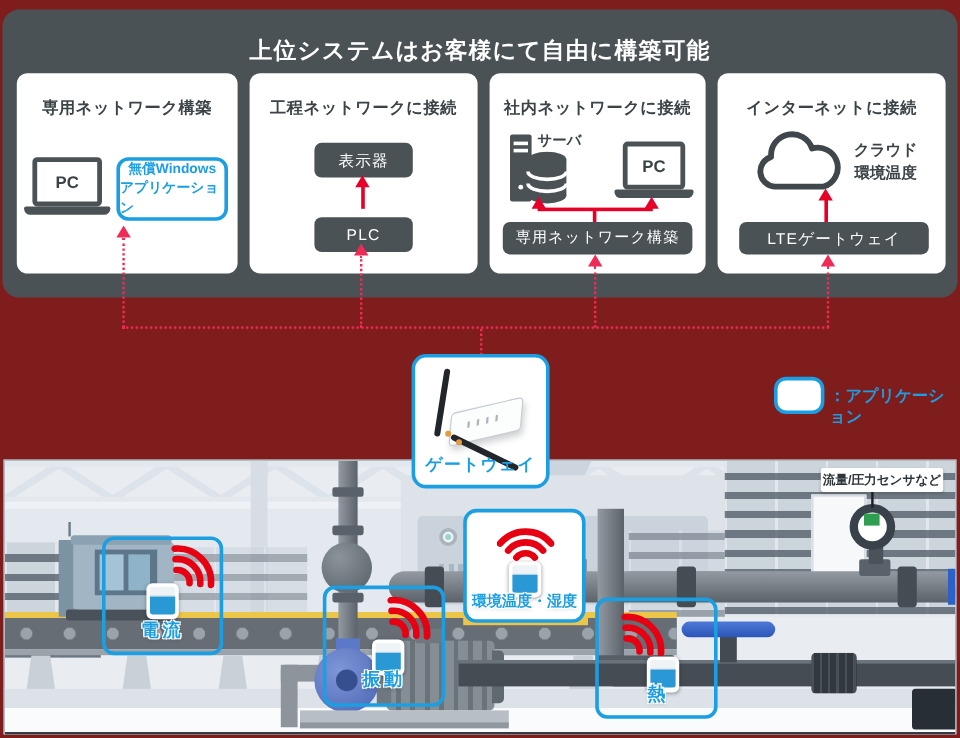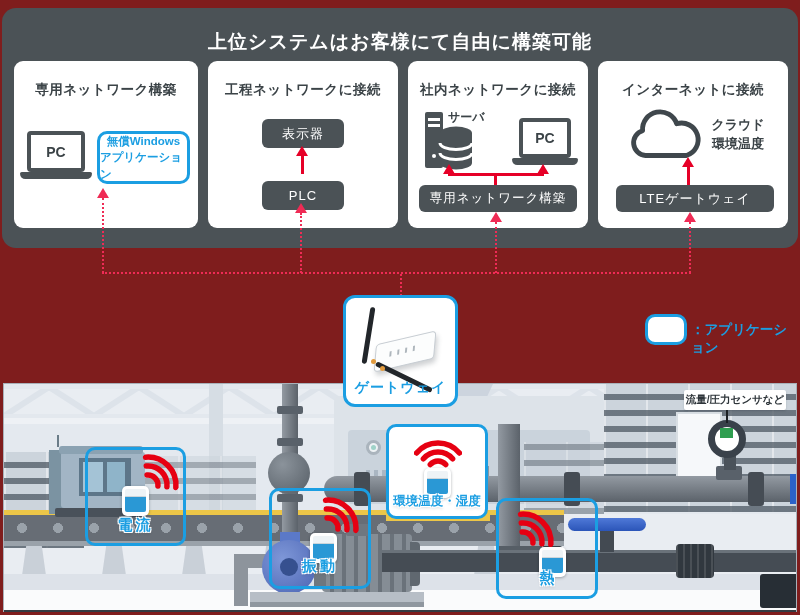--- a/index.html
+++ b/index.html
@@ -313,21 +313,21 @@
         <path d="M9.4 25.8 A19 19 0 0 1 38.6 25.8" stroke="#e60012" stroke-width="5.5" fill="none" stroke-linecap="round"></path>
         <path d="M2.6 20 A28 28 0 0 1 45.4 20" stroke="#e60012" stroke-width="5.5" fill="none" stroke-linecap="round"></path>
       </svg>
       <div class="cube" style="left:38px;top:42px;">
           <div class="lid"></div>
           <div class="tank"></div>
         </div>
       <div class="co-label" style="bottom:10px;font-size:15px;letter-spacing:3px;">振動</div>
     </div>
 
-    <div class="callout abs" style="left:382px;top:40px;width:102px;height:95px;background:#fff;">
+    <div class="callout abs" style="left:382px;top:40px;width:102px;height:95px;background:#fff;border-radius:11px;">
       <svg class="wifi" style="left:25px;top:6px;" viewBox="0 0 48 42">
         <path d="M16.3 31.6 A10 10 0 0 1 31.7 31.6" stroke="#e60012" stroke-width="5.5" fill="none" stroke-linecap="round"></path>
         <path d="M9.4 25.8 A19 19 0 0 1 38.6 25.8" stroke="#e60012" stroke-width="5.5" fill="none" stroke-linecap="round"></path>
         <path d="M2.6 20 A28 28 0 0 1 45.4 20" stroke="#e60012" stroke-width="5.5" fill="none" stroke-linecap="round"></path>
       </svg>
       <div class="cube" style="left:35px;top:41px;">
           <div class="lid"></div>
           <div class="tank"></div>
         </div>
       <div class="co-label" style="bottom:6px;font-size:12.5px;">環境温度・湿度</div>

